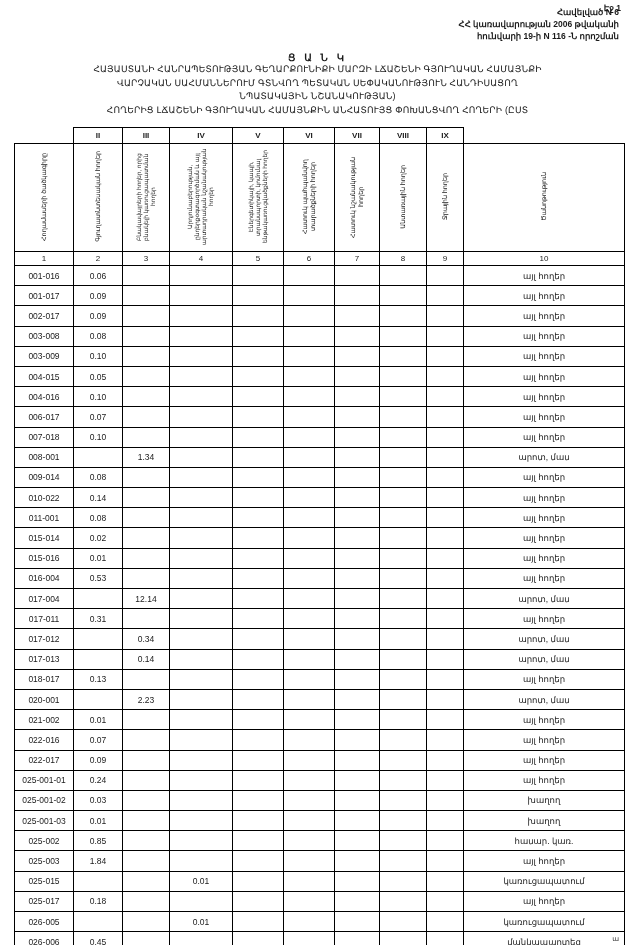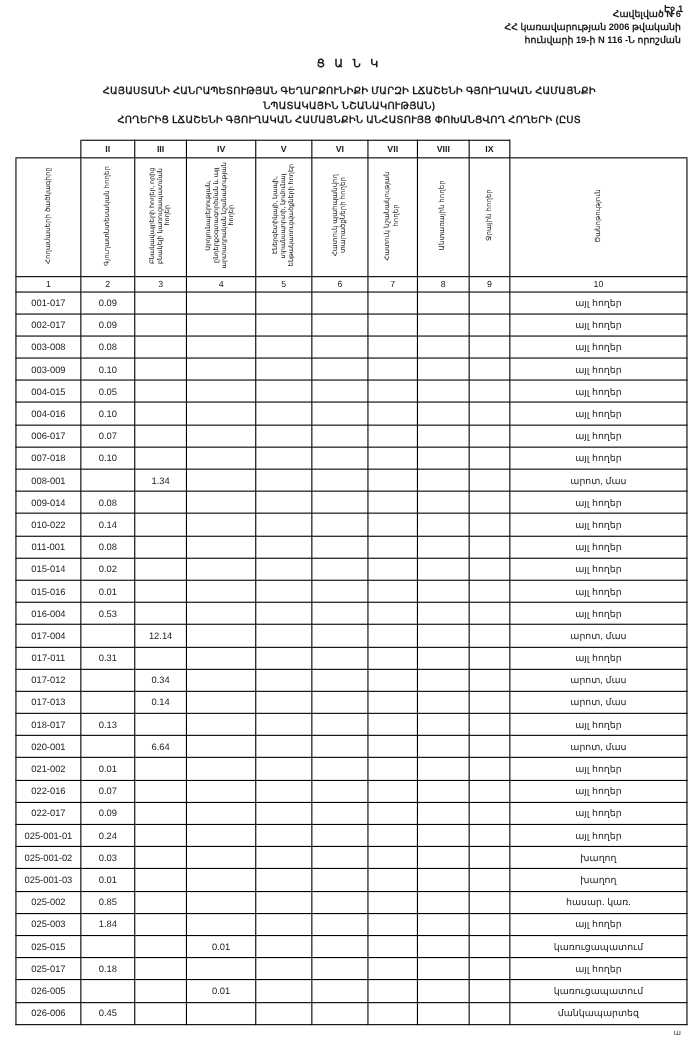--- a/index.html
+++ b/index.html
@@ -38,26 +38,26 @@
   }
   .hdr-line {
     display: block;
   }
   .title-word {
     text-align: center;
     font-size: 10px;
     font-weight: bold;
     letter-spacing: 3px;
     margin-top: 10px;
-    margin-bottom: 12px;
+    margin-bottom: 0;
   }
   .title-main {
     text-align: center;
     font-size: 9px;
-    font-weight: bold;
+    font-weight: normal;
     line-height: 13.5px;
     letter-spacing: 0.2px;
     margin: 0 6px 10px 6px;
   }
   table.grid {
     border-collapse: collapse;
     width: 605px;
     table-layout: fixed;
     margin-top: 2px;
   }
@@ -146,20 +146,21 @@
     <span class="page-num">Էջ 1</span>
     <span class="hdr-line">Հավելված N 6</span>
     <span class="hdr-line">ՀՀ կառավարության 2006 թվականի</span>
     <span class="hdr-line">հունվարի 19-ի N 116 -Ն որոշման</span>
   </div>
 
   <div class="title-word">Ց Ա Ն Կ</div>
 
   <div class="title-main">
     <div>ՀԱՅԱՍՏԱՆԻ ՀԱՆՐԱՊԵՏՈՒԹՅԱՆ ԳԵՂԱՐՔՈՒՆԻՔԻ ՄԱՐԶԻ ԼՃԱՇԵՆԻ ԳՅՈՒՂԱԿԱՆ ՀԱՄԱՅՆՔԻ</div>
+    <div>ՎԱՐՉԱԿԱՆ ՍԱՀՄԱՆՆԵՐՈՒՄ ԳՏՆՎՈՂ  ՊԵՏԱԿԱՆ ՍԵՓԱԿԱՆՈՒԹՅՈՒՆ  ՀԱՆԴԻՍԱՑՈՂ</div>
     <div>ՆՊԱՏԱԿԱՅԻՆ ՆՇԱՆԱԿՈՒԹՅԱՆ)</div>
     <div>ՀՈՂԵՐԻՑ ԼՃԱՇԵՆԻ ԳՅՈՒՂԱԿԱՆ ՀԱՄԱՅՆՔԻՆ ԱՆՀԱՏՈՒՅՑ ՓՈԽԱՆՑՎՈՂ ՀՈՂԵՐԻ  (ԸՍՏ</div>
   </div>
 
   <table class="grid">
     <tbody>
       <tr class="roman">
         <td class="c1 blank-cell"></td>
         <td class="c2">II</td>
         <td class="c3">III</td>
@@ -192,20 +193,32 @@
         <td class="c5">5</td>
         <td class="c6">6</td>
         <td class="c7">7</td>
         <td class="c8">8</td>
         <td class="c9">9</td>
         <td class="c10">10</td>
       </tr>
     </tbody>
     <tbody id="rows-body">
         <tr class="datarow">
+          <td class="c1 code">001-016</td>
+          <td class="c2">0.06</td>
+          <td class="c3"></td>
+          <td class="c4"></td>
+          <td class="c5"></td>
+          <td class="c6"></td>
+          <td class="c7"></td>
+          <td class="c8"></td>
+          <td class="c9"></td>
+          <td class="c10 note">այլ հողեր</td>
+        </tr>
+        <tr class="datarow">
           <td class="c1 code">001-017</td>
           <td class="c2">0.09</td>
           <td class="c3"></td>
           <td class="c4"></td>
           <td class="c5"></td>
           <td class="c6"></td>
           <td class="c7"></td>
           <td class="c8"></td>
           <td class="c9"></td>
           <td class="c10 note">այլ հողեր</td>
@@ -434,21 +447,21 @@
           <td class="c5"></td>
           <td class="c6"></td>
           <td class="c7"></td>
           <td class="c8"></td>
           <td class="c9"></td>
           <td class="c10 note">այլ հողեր</td>
         </tr>
         <tr class="datarow">
           <td class="c1 code">020-001</td>
           <td class="c2"></td>
-          <td class="c3">6.64</td>
+          <td class="c3">2.23</td>
           <td class="c4"></td>
           <td class="c5"></td>
           <td class="c6"></td>
           <td class="c7"></td>
           <td class="c8"></td>
           <td class="c9"></td>
           <td class="c10 note">արոտ, մաս</td>
         </tr>
         <tr class="datarow">
           <td class="c1 code">021-002</td>

